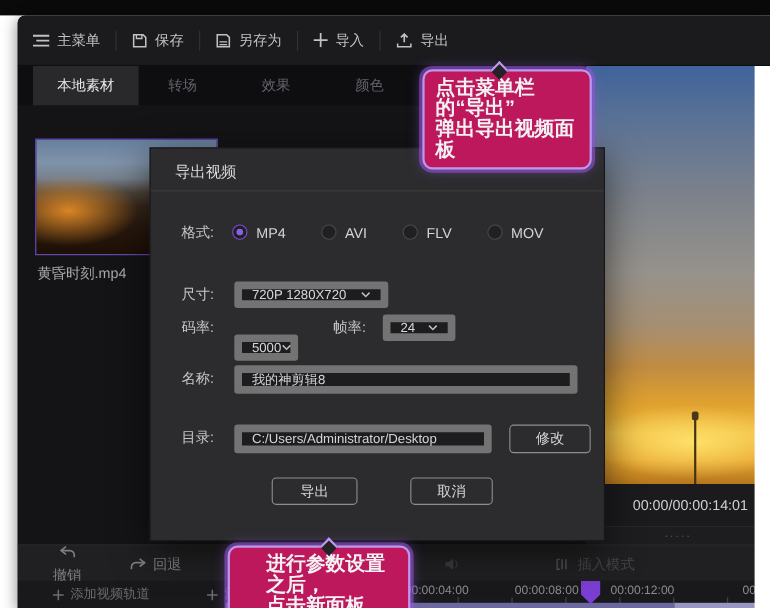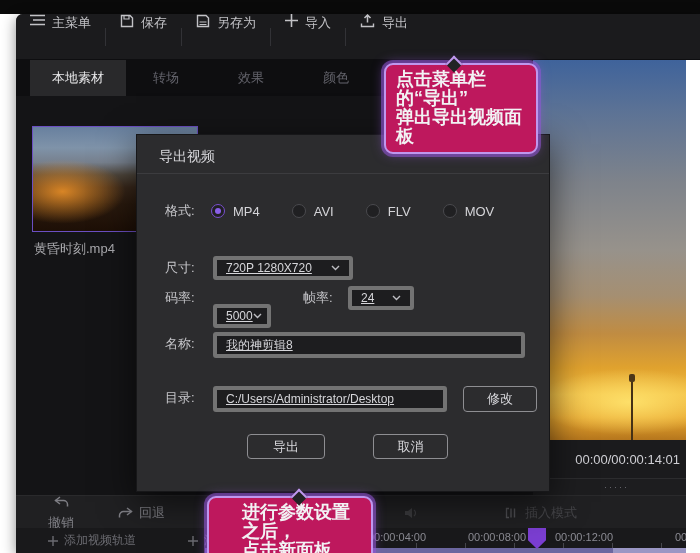--- a/index.html
+++ b/index.html
@@ -10,21 +10,21 @@
   
   #top-band { left:0; top:0; width:700px; height:14px; background:#0a0a0a; }
   #app-window { left:16px; top:14px; width:684px; height:539px; background:#1a1a1c;
     border-radius:7px 0 0 0; box-shadow:0 3px 14px rgba(0,0,0,.45); overflow:hidden; }
   #right-margin { left:686px; top:60px; width:14px; height:493px; background:#ffffff; z-index:8; }
 
   
   #menubar { left:0; top:0; width:684px; height:46px; background:#1b1b1d;
     border-bottom:1px solid #0e0e10; display:flex; align-items:center; color:#c2c2c6;
     font-size:13px; }
-  .menu-item { display:flex; align-items:flex-start; gap:7px; padding:0 14px; height:100%; cursor:default; }
+  .menu-item { display:flex; align-items:center; gap:7px; padding:0 14px; height:100%; cursor:default; }
   .menu-sep { width:1px; height:18px; background:#323236; }
   .mi-label { white-space:nowrap; }
 
   
   #tabbar { left:0; top:46px; width:517px; height:36px; background:#0e0e10; }
   .tab { position:absolute; top:0; height:36px; display:flex; align-items:center;
     justify-content:center; font-size:13px; color:#63636b; }
   .tab.active { background:#29292b; color:#e8e8ea; }
 
   
@@ -83,23 +83,23 @@
   .dlg-row-y { line-height:24px; }
   .radio-group { position:absolute; left:74px; top:64px; height:24px; display:flex;
     align-items:center; }
   .radio-opt { display:flex; align-items:center; gap:8px; margin-right:32px; }
   .radio { width:14px; height:14px; border-radius:50%; background:#202022; border:1px solid #4a4a4e;
     position:relative; }
   .radio.selected { border-color:#7a4fd0; }
   .radio.selected::after { content:""; position:absolute; left:3px; top:3px; width:6px; height:6px;
     border-radius:50%; background:#8a5fe8; }
   .opt-label { color:#d4d4d8; }
-  .select, .input { position:absolute; background:#1d1d1f; border:4px solid #737373;
+  .select, .input { position:absolute; background:#1d1d1f; border:7px solid #737373;
     border-radius:3px; color:#d6d6da; font-size:12px; display:flex; align-items:center;
-    padding:0 9px;text-decoration:underline; }
+    padding:0 9px; }
   .select { justify-content:space-between; }
   .btn { position:absolute; border:1px solid #8e8e92; border-radius:4px; color:#d8d8dc;
     font-size:13px; display:flex; align-items:center; justify-content:center; background:transparent; }
 
   
   .callout { position:absolute; background:#be185d; border:2px solid #bf97ee; border-radius:9px;
     box-shadow:0 0 0 3px rgba(146,86,214,.55), 0 0 12px rgba(146,86,214,.6);
     color:#f2f2f4; font-size:18px; font-weight:bold; line-height:19px;
     padding:5px 10px 6px 10px; z-index:20; }
   .callout .arrow { position:absolute; top:-7px; width:12px; height:12px; background:#232325;

